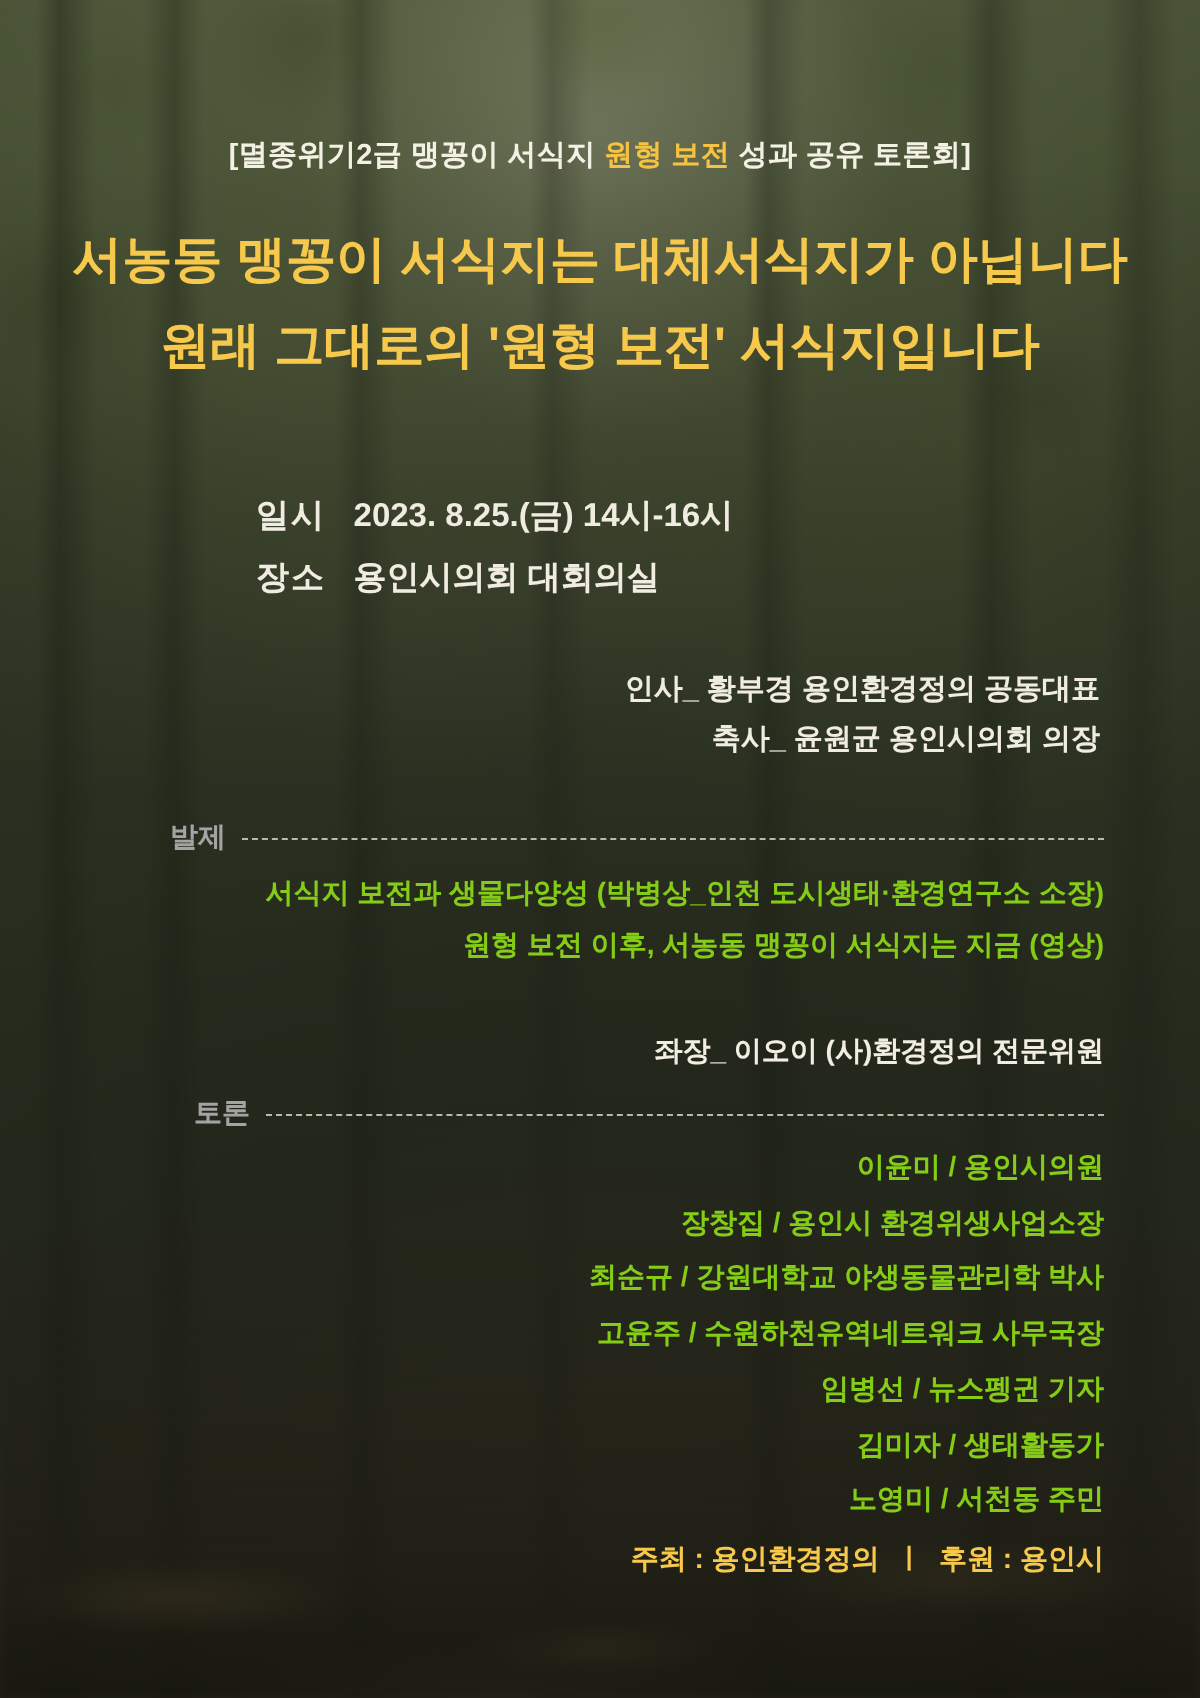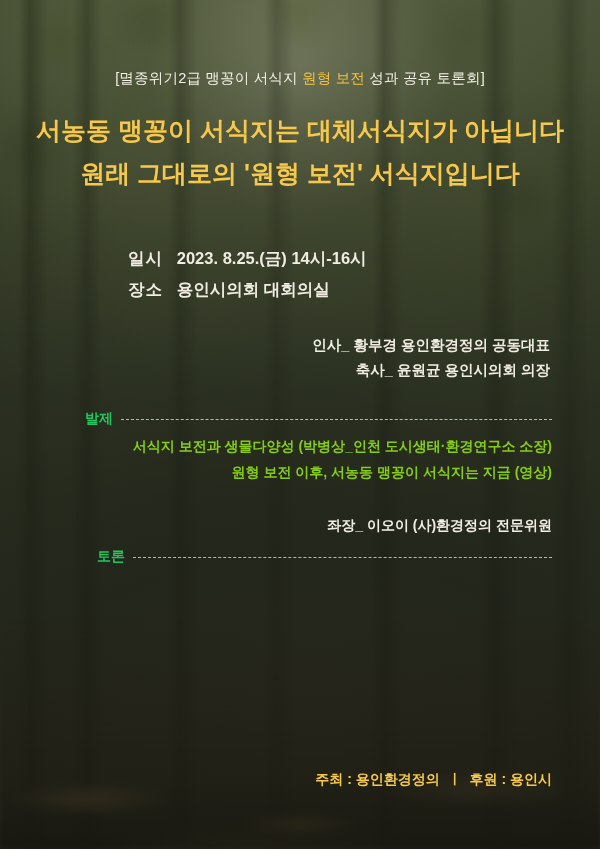--- a/index.html
+++ b/index.html
@@ -106,21 +106,21 @@
   
   .headline {
     position: absolute;
     left: 0; right: 0;
     top: 68px;
     text-align: center;
     padding: 0 18px;
   }
   .kicker {
     font-size: 14.5px;
-    font-weight: 400;
+    font-weight: 700;
     letter-spacing: 0.2px;
     color: #f3f0e4;
     line-height: 1.4;
     white-space: nowrap;
   }
   .kicker .hl { color: #f5c242; }
   .title1 {
     margin-top: 26px;
     font-size: 25px;
     font-weight: 700;
@@ -162,21 +162,21 @@
   }
 
   
   .sec-head {
     position: absolute;
     display: flex;
     align-items: center;
     gap: 8px;
     font-size: 14px;
     font-weight: 700;
-    color: #22c55e;
+    color: #a3a3a3;
   }
   .sec-head .rule {
     flex: 1;
     border-top: 1px dashed rgba(235,232,220,0.75);
     height: 0;
   }
   .sec-presentation { left: 85px; right: 48px; top: 410px; }
   .sec-discussion   { left: 97px; right: 48px; top: 548px; }
 
   .list-right {
@@ -255,20 +255,29 @@
       <div>원형 보전 이후, 서농동 맹꽁이 서식지는 지금 (영상)</div>
     </div>
 
     <div class="chair">좌장_ 이오이 (사)환경정의 전문위원</div>
 
     <div class="sec-head sec-discussion">
       <span>토론</span>
       <span class="rule"></span>
     </div>
 
+    <div class="list-right discussion-items">
+      <div>이윤미 / 용인시의원</div>
+      <div>장창집 / 용인시 환경위생사업소장</div>
+      <div>최순규 / 강원대학교 야생동물관리학 박사</div>
+      <div>고윤주 / 수원하천유역네트워크 사무국장</div>
+      <div>임병선 / 뉴스펭귄 기자</div>
+      <div>김미자 / 생태활동가</div>
+      <div>노영미 / 서천동 주민</div>
+    </div>
 
     <div class="footer">
       <span>주최 : 용인환경정의</span>
       <span class="sep">ㅣ</span>
       <span>후원 : 용인시</span>
     </div>
 
   </div>
 </div>
 

